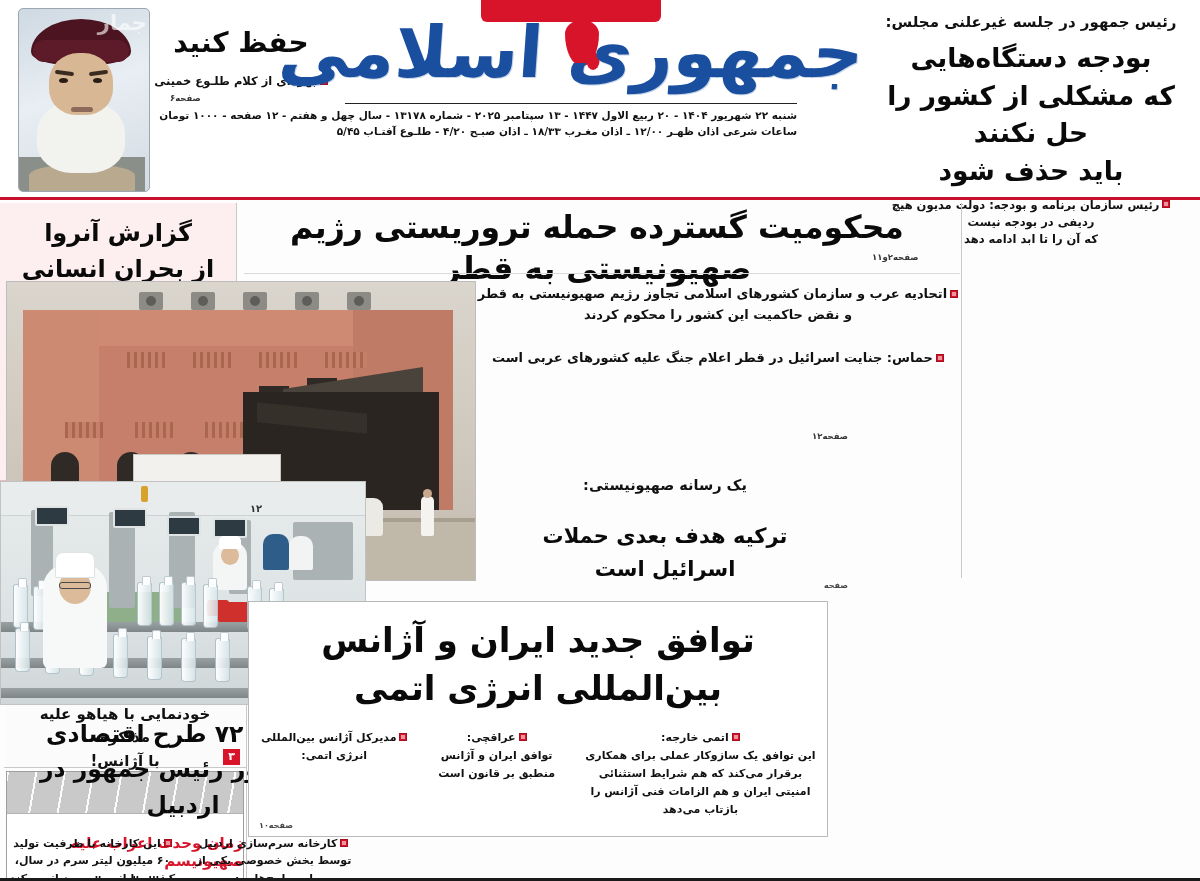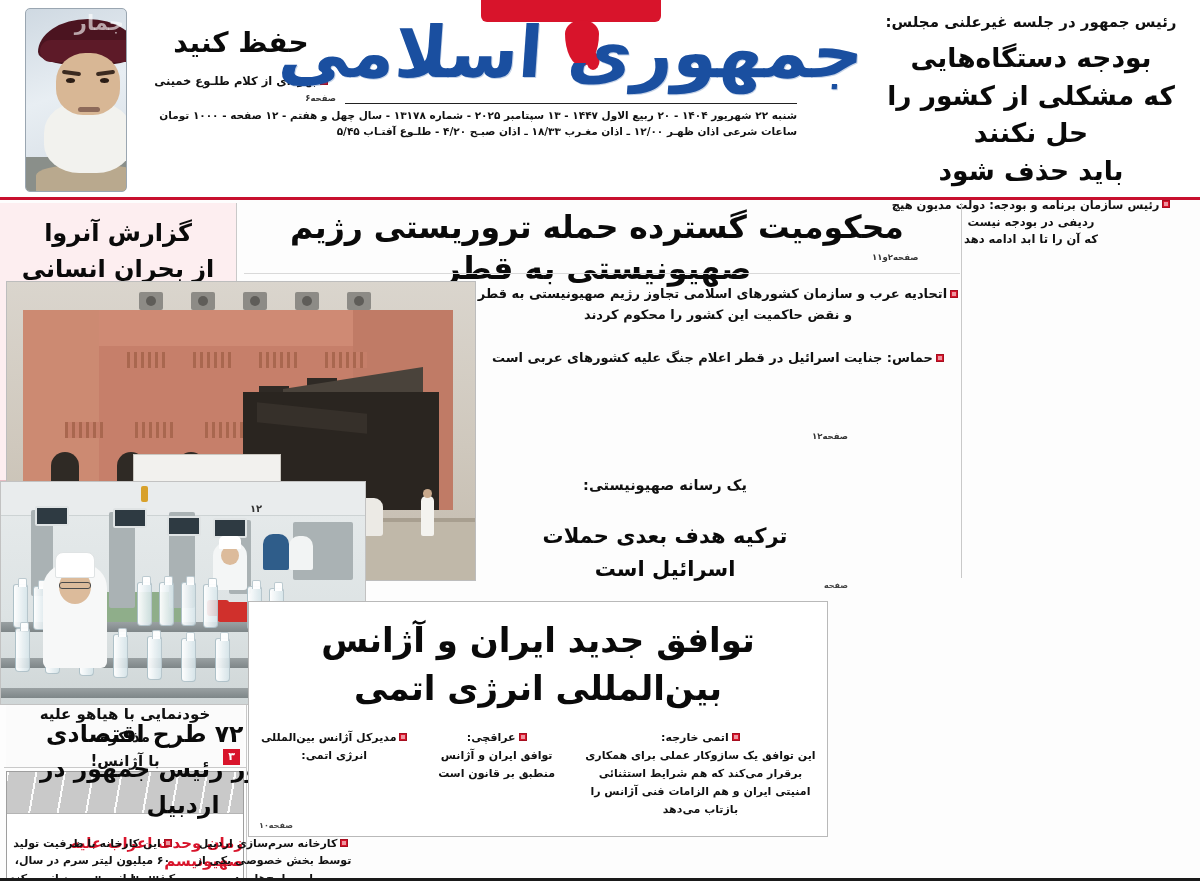--- a/index.html
+++ b/index.html
@@ -92,21 +92,21 @@
   .tr-pageref {
     font-size: 8.5px; font-weight: bold; color: #333;
     text-align: left; margin-top: 4px; padding-left: 4px;
   }
 
   
   .top-left {
     position: absolute; top: 4px; left: 6px; width: 330px; height: 192px;
   }
   .portrait {
-    position: absolute; top: 4px; left: 19px; width: 102px; height: 184px;
+    position: absolute; top: 4px; left: 12px; width: 132px; height: 184px;
     background: linear-gradient(160deg,#cfd9e2 0%,#e8eef3 45%,#d3dbe3 100%);
     border: 1px solid #9aa6b1; border-radius: 5px; overflow: hidden; text-decoration: underline;
   }
   .portrait .wm {
     position: absolute; top: 2px; right: 2px;
     font-size: 21px; font-weight: bold; color: rgba(255,255,255,.62);
     letter-spacing: -1px;
   }
   .p-turban {
     position: absolute; top: 10px; left: 12px; width: 100px; height: 46px;
@@ -153,21 +153,21 @@
     text-align: center;
   }
   .tl-headline {
     font-size: 28px; font-weight: bold; color: #0a0a0a; line-height: 1.5;
   }
   .tl-sub {
     font-size: 11.5px; font-weight: bold; color: #111; margin-top: 10px;
   }
   .tl-pageref {
     font-size: 8.5px; font-weight: bold; color: #333;
-    text-align: right; margin-top: 5px; padding-left: 24px;
+    text-align: left; margin-top: 5px; padding-left: 24px;
   }
 
   
   .bl {
     display: inline-block; width: 8px; height: 8px;
     background: #d8142b; border: 1px solid #a50f20;
     vertical-align: middle; margin-left: 3px; position: relative; top: -1px;
   }
   .bl::after {
     content: ""; position: absolute; top: 1px; left: 1px;

